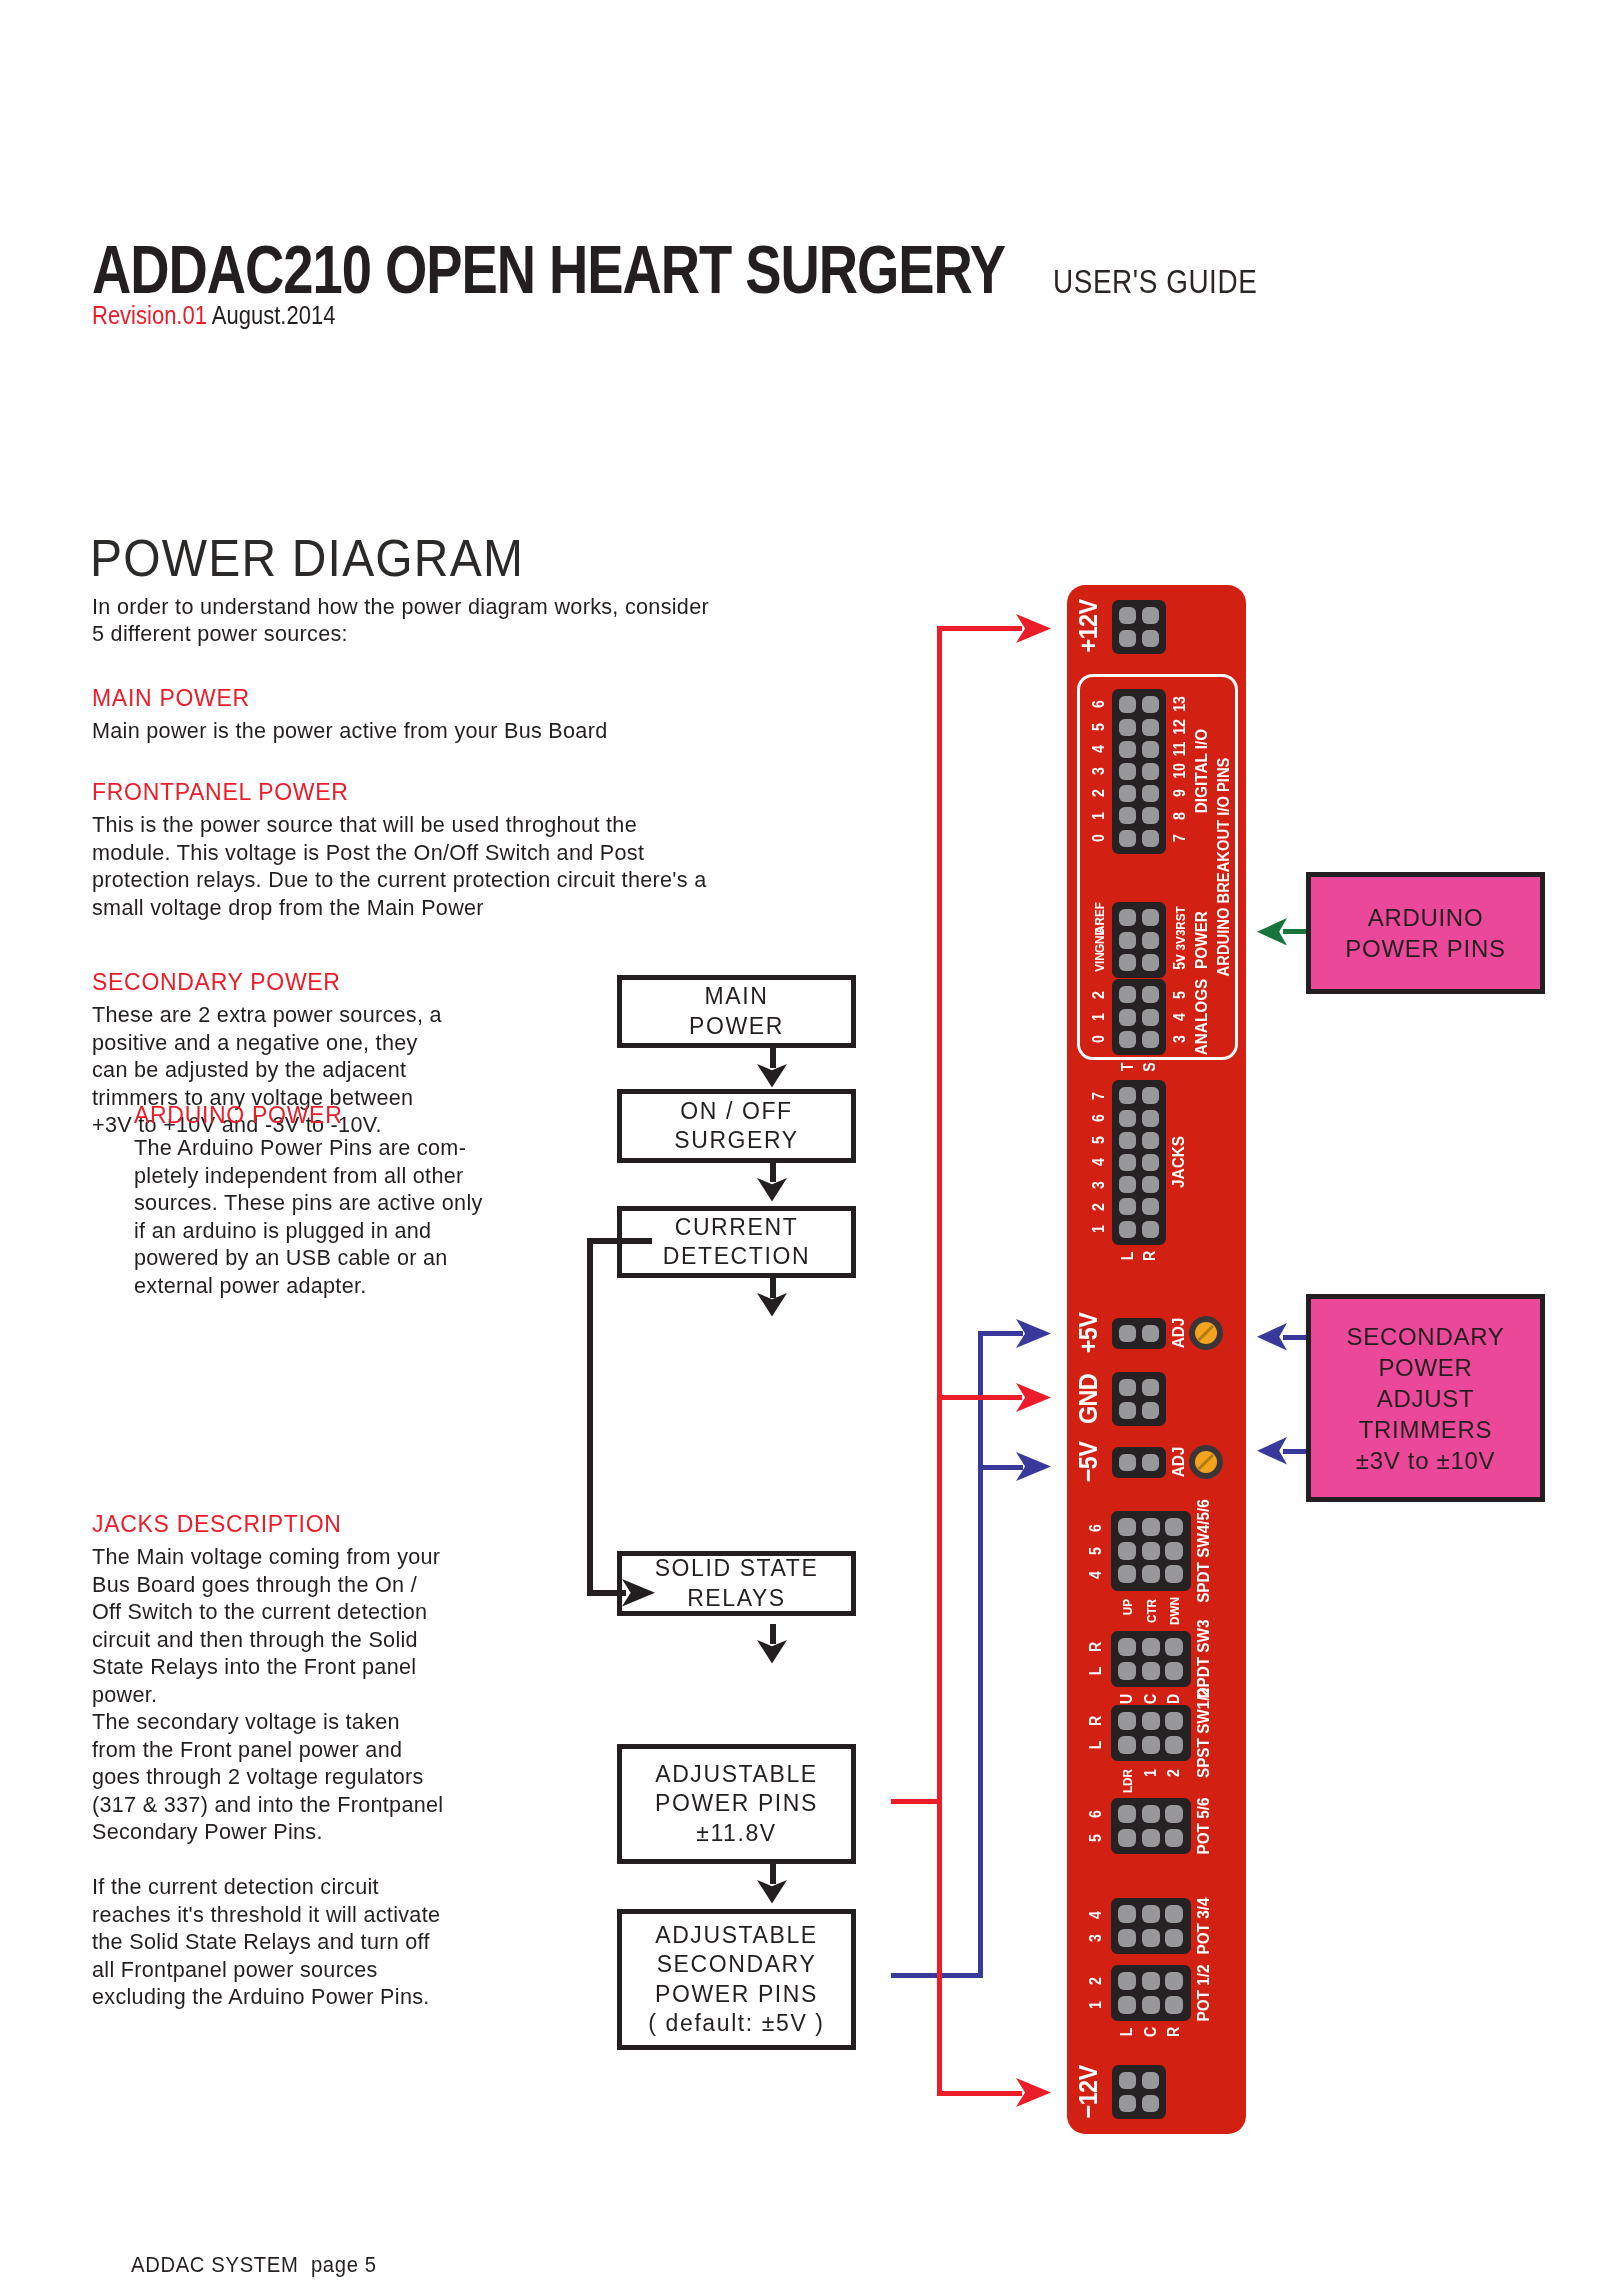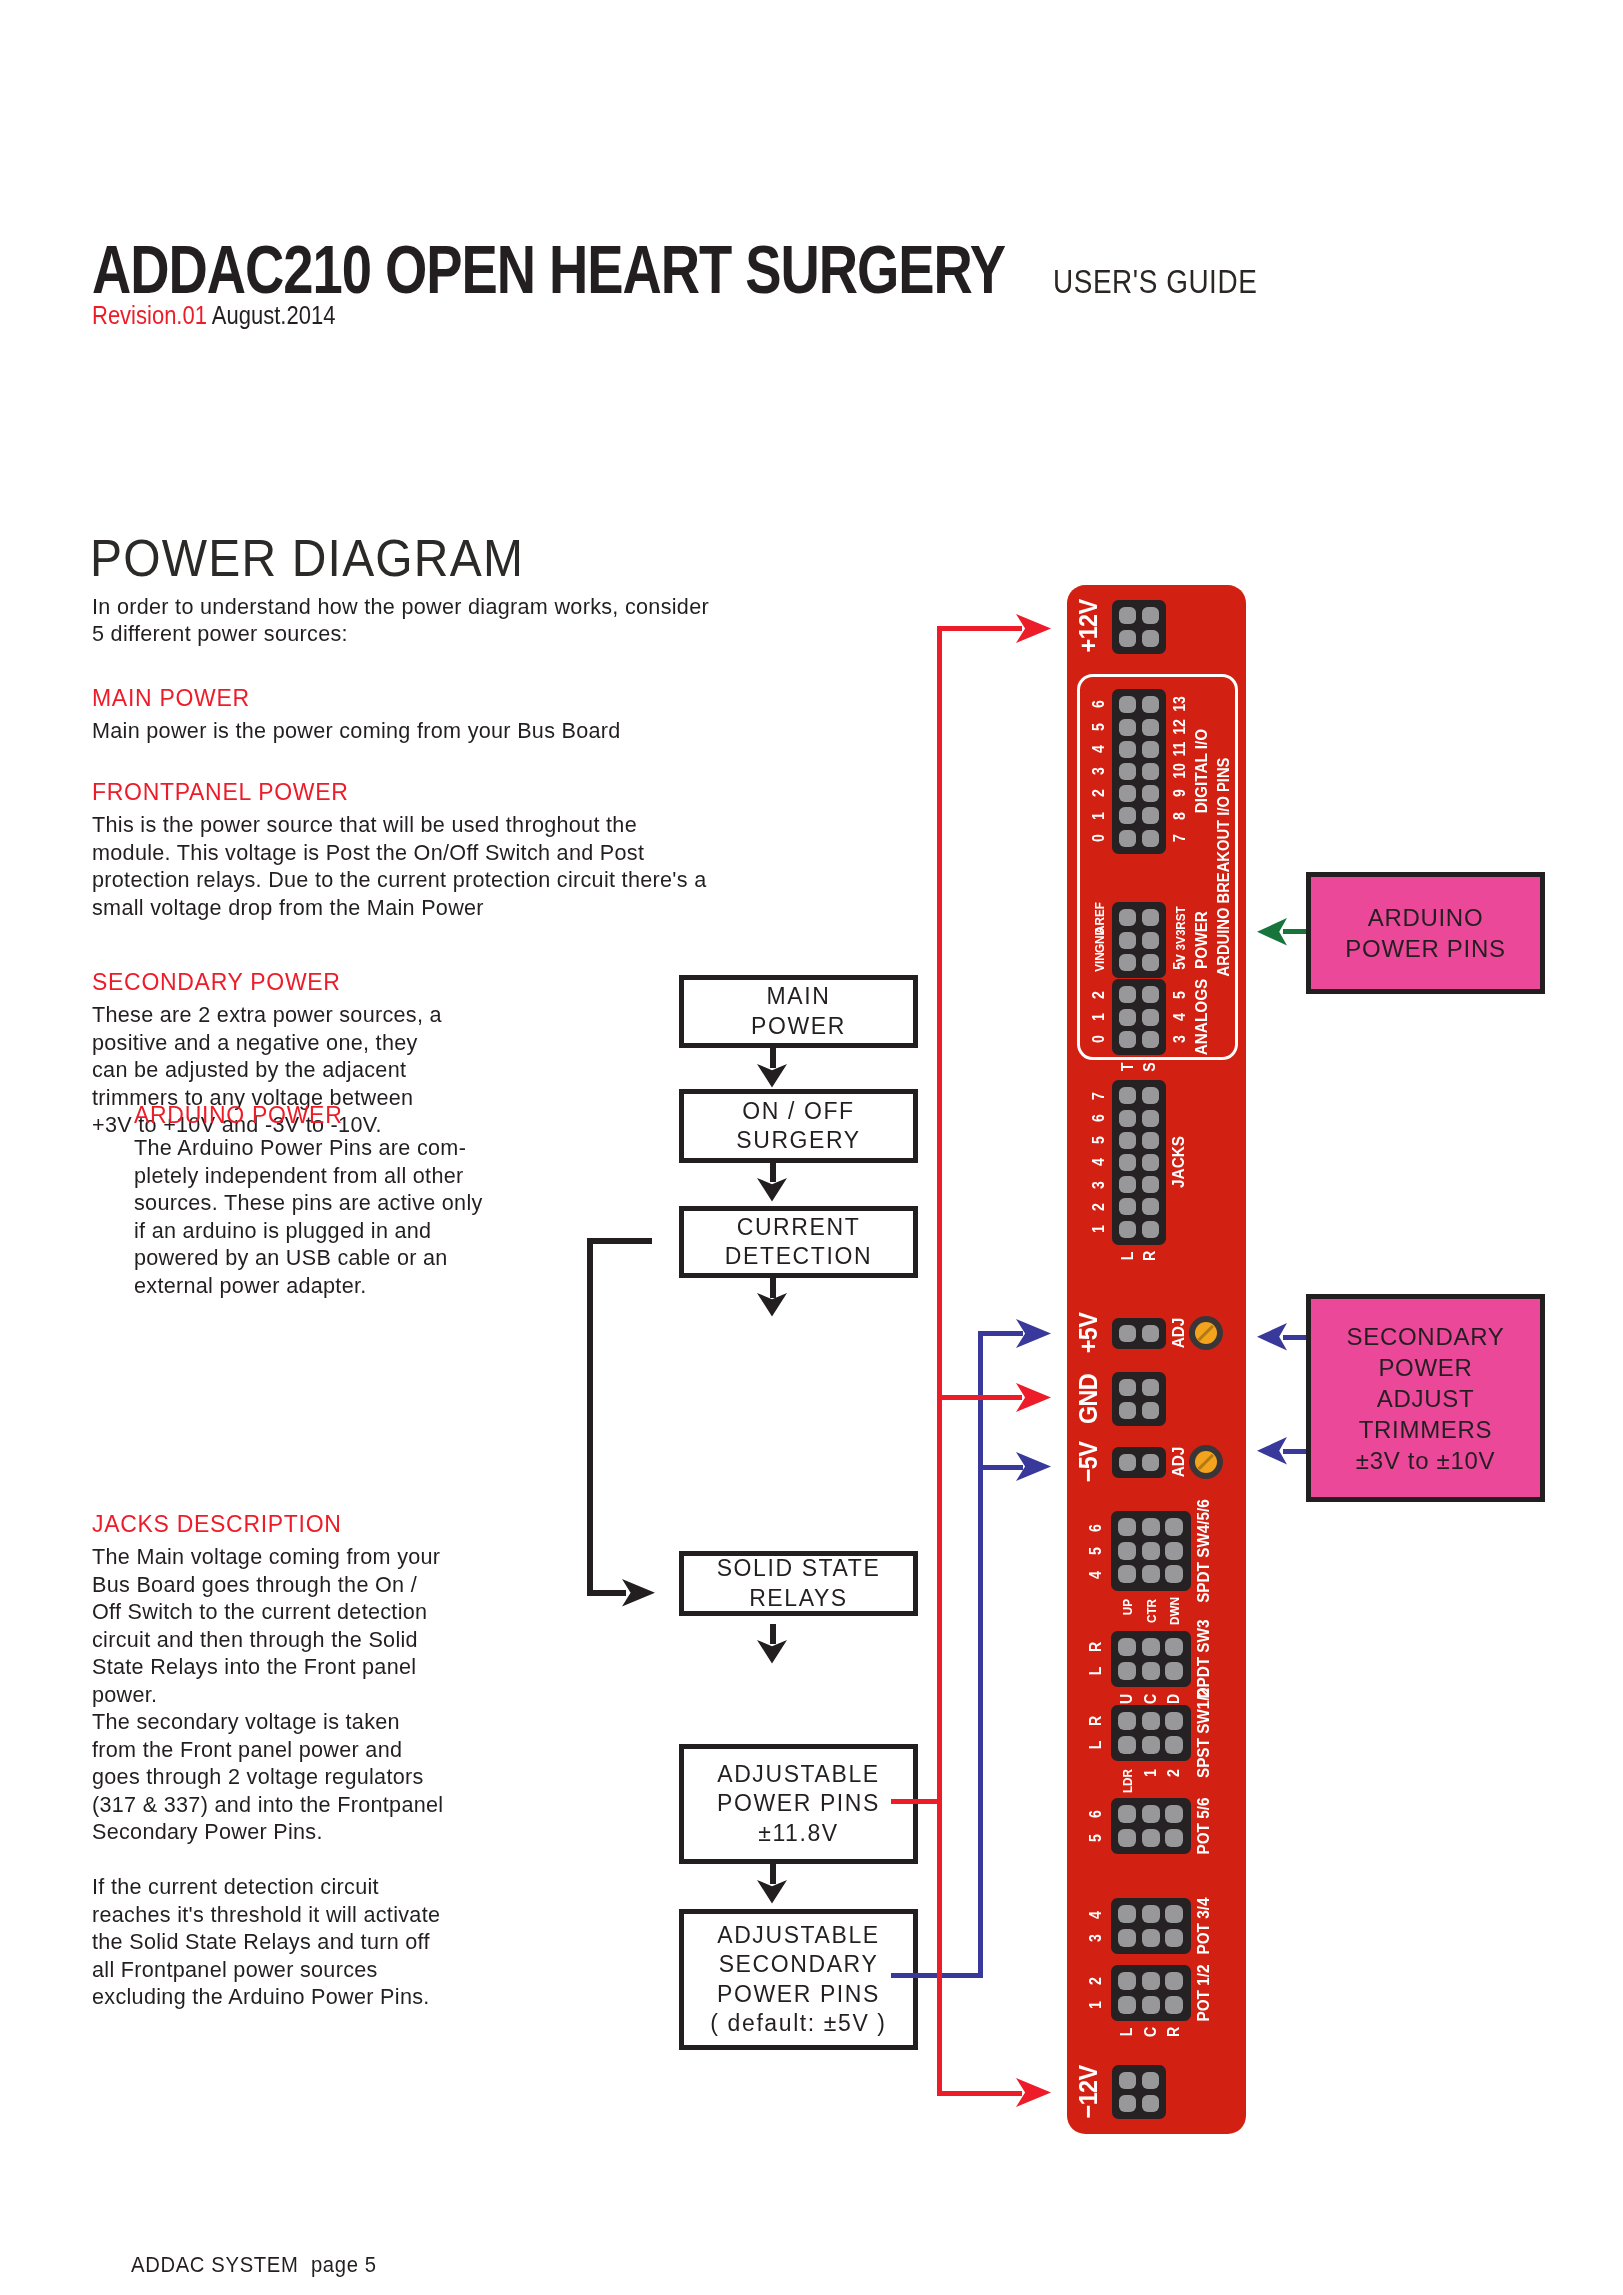--- a/index.html
+++ b/index.html
@@ -21,21 +21,21 @@
 
   
   .h2{position:absolute;left:90px;top:529px;font-size:51px;font-weight:400;letter-spacing:1.3px;color:#2b2a28;
       transform:scaleX(.94);transform-origin:left top;white-space:nowrap;}
   .intro-body{position:absolute;left:92px;top:593px;font-size:21.6px;line-height:27px;letter-spacing:0.3px;white-space:pre-line;}
   .tsection{position:absolute;left:92px;}
   .tsection h3{color:var(--red);font-size:23px;font-weight:400;letter-spacing:0.7px;margin-bottom:5.2px;}
   .tsection p{font-size:21.6px;line-height:27.5px;letter-spacing:0.3px;white-space:pre-line;}
 
   
-  .fbox{position:absolute;left:679px;width:239px;background:#fff;border:5.9px solid var(--ink);
+  .fbox{position:absolute;left:617px;width:239px;background:#fff;border:5.9px solid var(--ink);
     display:flex;align-items:center;justify-content:center;text-align:center;
     font-size:23px;line-height:29.5px;letter-spacing:1.6px;white-space:pre-line;}
   .callout{position:absolute;left:1306px;width:239px;background:#ec4899;border:5.9px solid var(--ink);
     display:flex;align-items:center;justify-content:center;text-align:center;
     font-size:24px;line-height:31px;letter-spacing:0.7px;white-space:pre-line;}
 
   .seg{position:absolute;}
   .ah-right{clip-path:polygon(0 0,100% 50%,0 100%,26% 50%);}
   .ah-left{clip-path:polygon(100% 0,0 50%,100% 100%,74% 50%);}
   .ah-down{clip-path:polygon(0 0,50% 26%,100% 0,50% 100%);}
@@ -68,21 +68,21 @@
   <div class="guide">USER'S GUIDE</div>
   <p class="revision"><span class="rev">Revision.01</span><span> August.2014</span></p>
 
   <h2 class="h2">POWER DIAGRAM</h2>
   <p class="intro-body">In order to understand how the power diagram works, consider
 5 different power sources:</p>
 
   <div id="text-sections">
       <div class="tsection" style="top: 685px; width: 785px;">
         <h3>MAIN POWER</h3>
-        <p>Main power is the power coming from your Bus Board</p>
+        <p>Main power is the power active from your Bus Board</p>
       </div>
       <div class="tsection" style="top: 779px; width: 799px;">
         <h3>FRONTPANEL POWER</h3>
         <p>This is the power source that will be used throghout the
 module. This voltage is Post the On/Off Switch and Post
 protection relays. Due to the current protection circuit there's a
 small voltage drop from the Main Power</p>
       </div>
       <div class="tsection" style="top: 969px; width: 471px;">
         <h3>SECONDARY POWER</h3>

